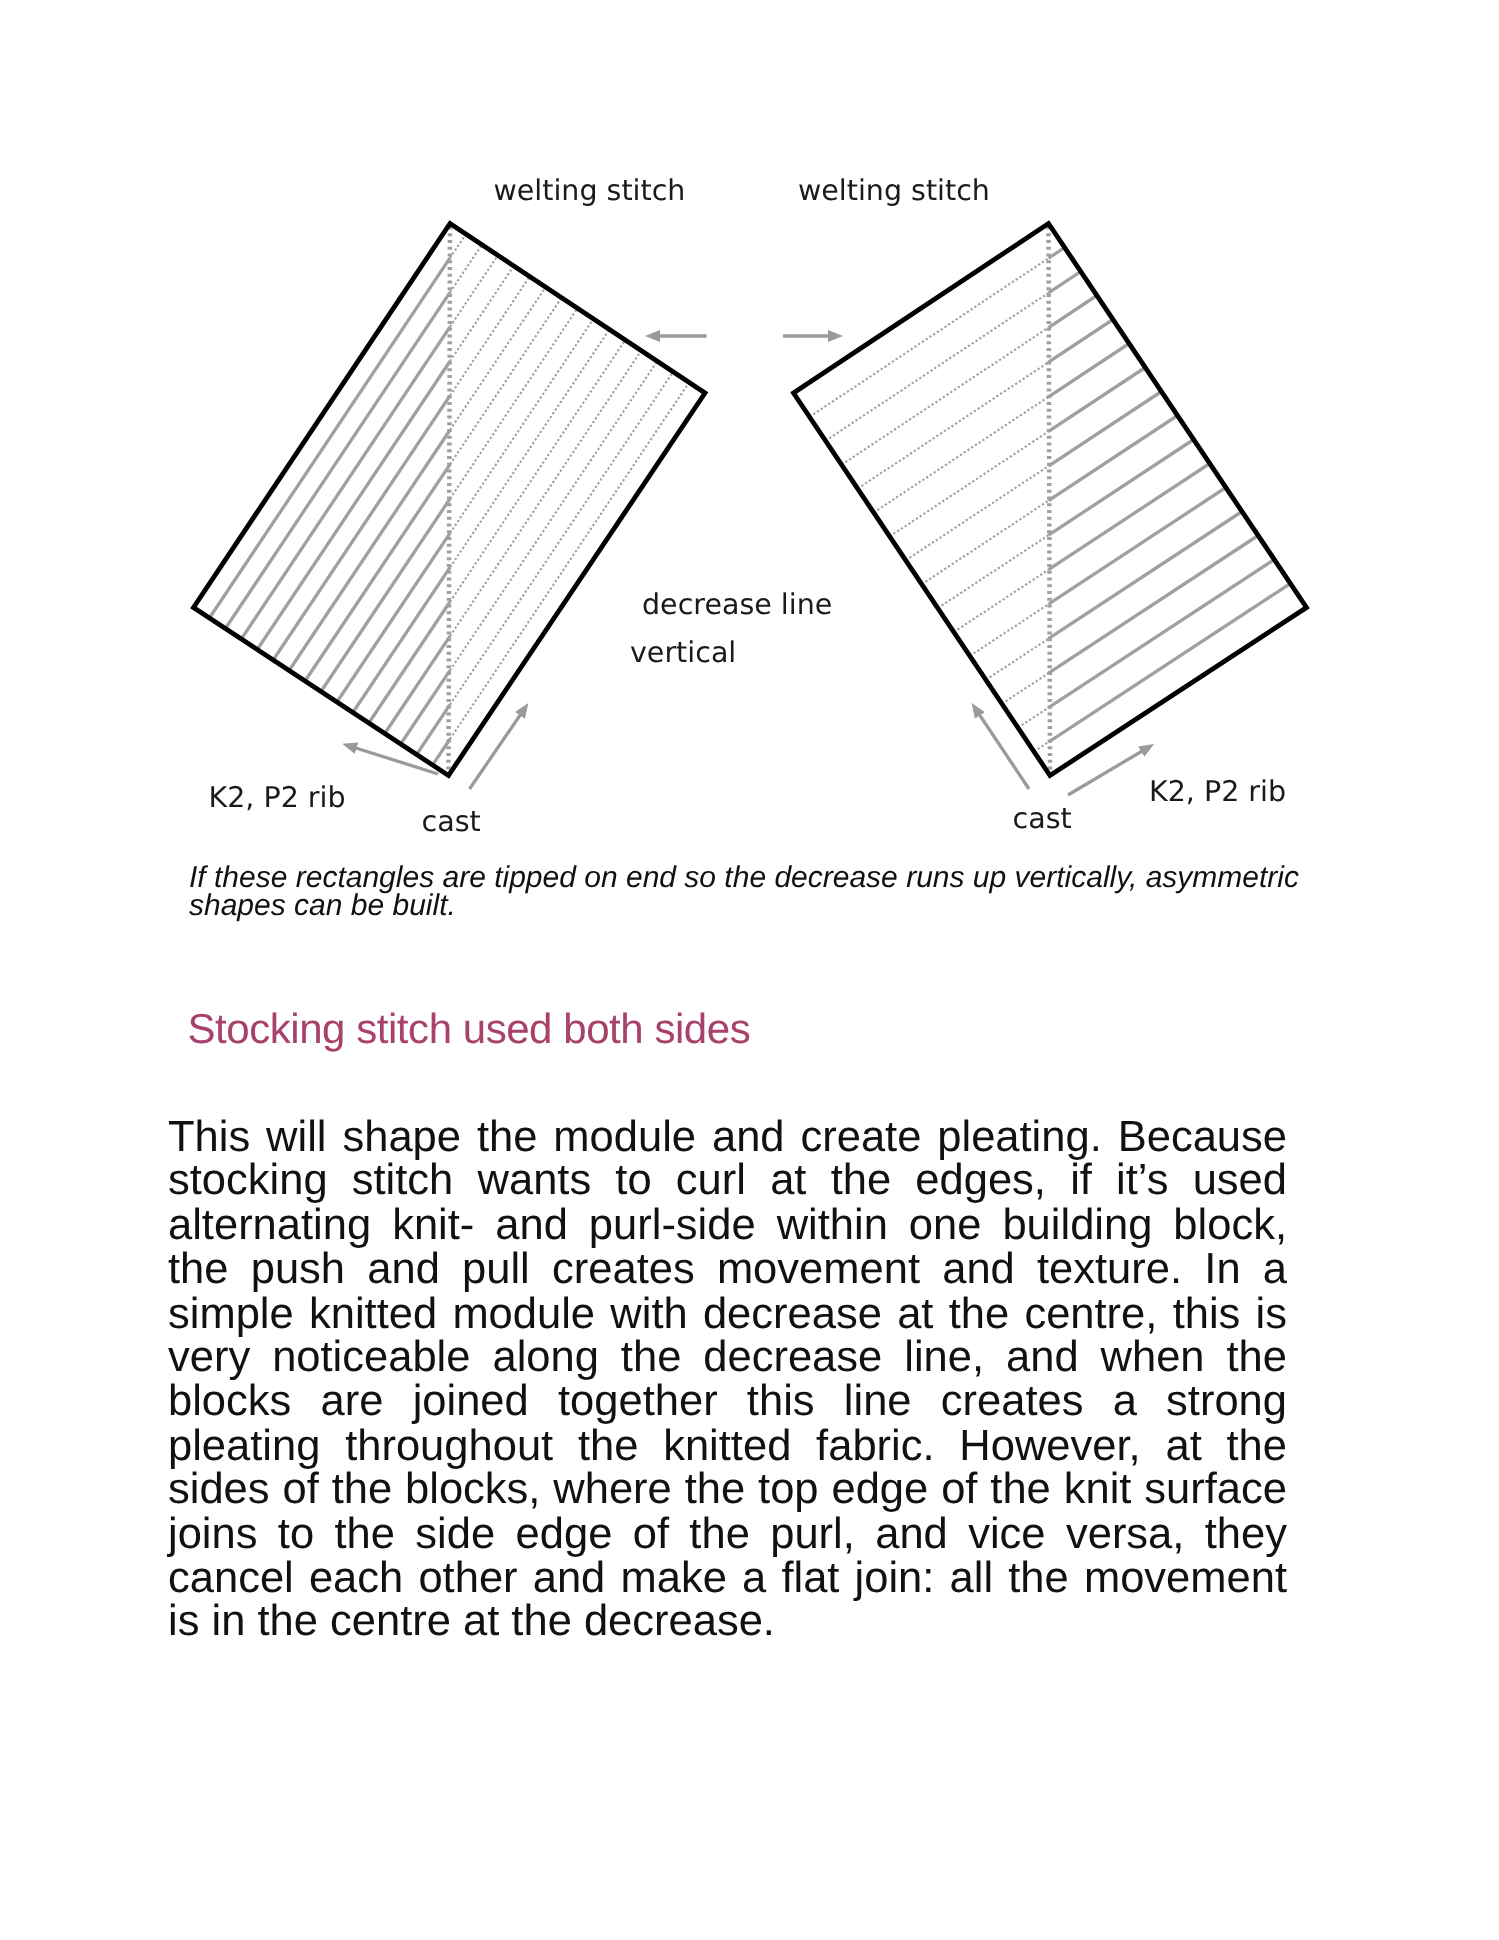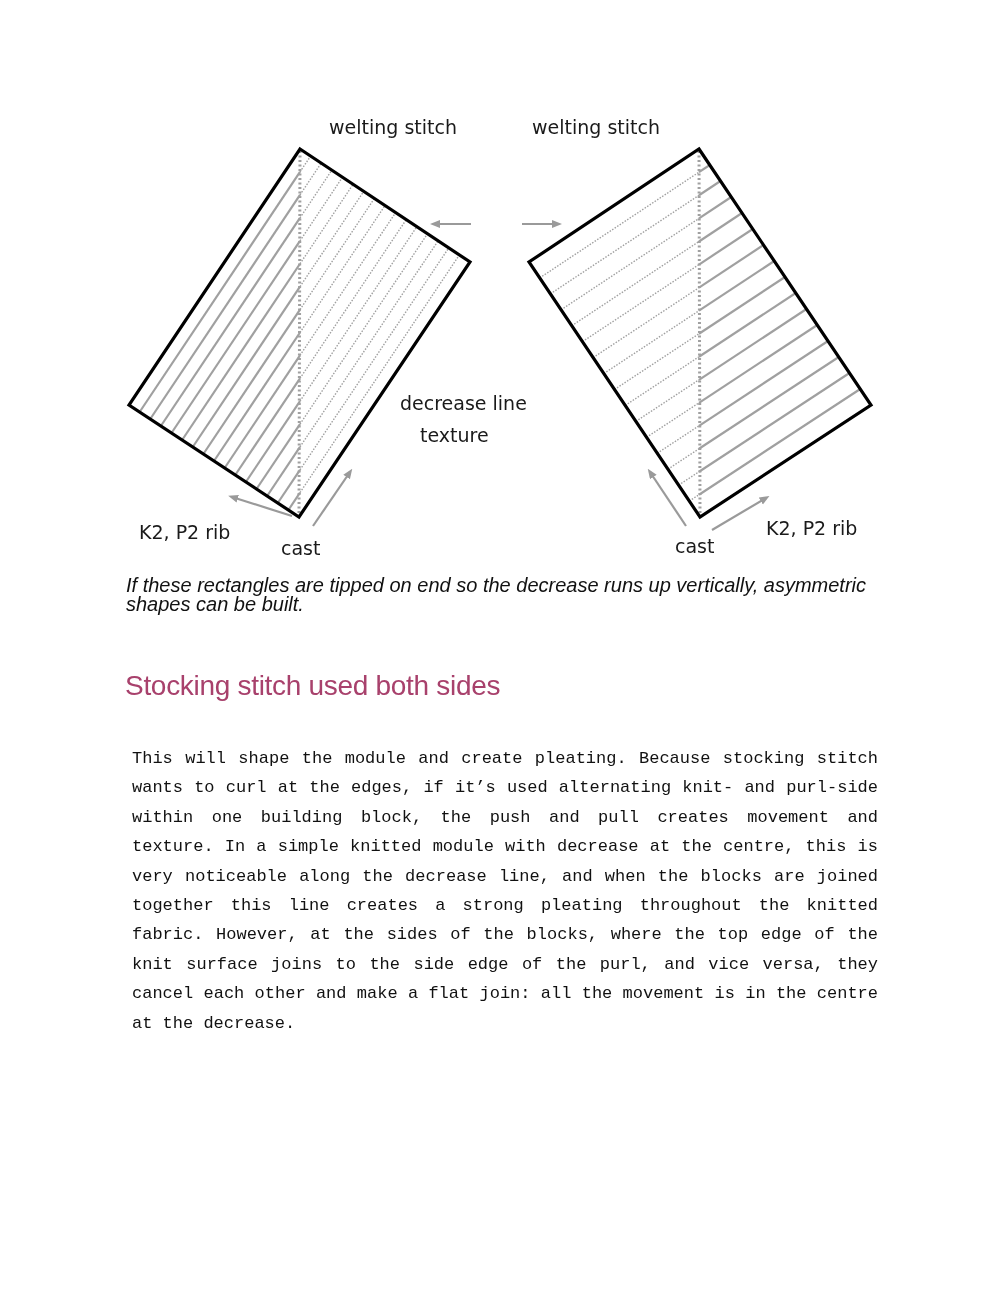--- a/index.html
+++ b/index.html
@@ -14,22 +14,22 @@
       position: absolute; left: 126px; top: 576px; width: 740px;
       font-family: "Liberation Sans", sans-serif; font-style: italic;
       font-size: 20px; line-height: 19px; color: #111;
     }
     .heading {
       position: absolute; left: 125px; top: 670px;
       font-family: "Liberation Sans", sans-serif; font-size: 28px;
       color: #a8416c; white-space: nowrap; letter-spacing: -0.3px;
     }
     .body-text {
-      position: absolute; left: 132px; top: 744px; width: 746px;
-      font-family: Liberation Mono, monospace; font-size: 17px;
+      position: absolute; left: 112px; top: 744px; width: 746px;
+      font-family: Liberation Sans, sans-serif; font-size: 29px;
       line-height: 29.4px; color: #111; text-align: justify;
     }
   </style>
 </head>
 <body>
 
 <div class="figure">
   <svg id="diagram" width="999" height="570">
     <defs>
       <marker id="arrowhead" markerWidth="10" markerHeight="10" refX="6" refY="4" orient="auto" markerUnits="userSpaceOnUse">
@@ -109,22 +109,22 @@
         <line x1="522" y1="224" x2="558" y2="224" stroke="#9a9a9a" stroke-width="2.2" marker-end="url(#arrowhead)"></line>
         <line x1="292" y1="516" x2="232" y2="497" stroke="#9a9a9a" stroke-width="2.2" marker-end="url(#arrowhead)"></line>
         <line x1="313" y1="526" x2="350" y2="472" stroke="#9a9a9a" stroke-width="2.2" marker-end="url(#arrowhead)"></line>
         <line x1="686" y1="526" x2="650" y2="472" stroke="#9a9a9a" stroke-width="2.2" marker-end="url(#arrowhead)"></line>
         <line x1="712" y1="530" x2="766" y2="498" stroke="#9a9a9a" stroke-width="2.2" marker-end="url(#arrowhead)"></line>
       </g>
   </svg>
 
   <div class="lbl" style="left:329px; top:116px;">welting stitch</div>
   <div class="lbl" style="left:532px; top:116px;">welting stitch</div>
-  <div class="lbl" style="left:400px; top:392px;">decrease line</div>
-  <div class="lbl" style="left:420px; top:424px;">texture</div>
+  <div class="lbl" style="left:428px; top:392px;">decrease line</div>
+  <div class="lbl" style="left:420px; top:424px;">vertical</div>
   <div class="lbl" style="left:139px; top:521px;">K2, P2 rib</div>
   <div class="lbl" style="left:281px; top:537px;">cast</div>
   <div class="lbl" style="left:675px; top:535px;">cast</div>
   <div class="lbl" style="left:766px; top:517px;">K2, P2 rib</div>
 </div>
 
 <div class="caption">If these rectangles are tipped on end so the decrease runs up vertically, asymmetric shapes can be built.</div>
 
 <div class="heading">Stocking stitch used both sides</div>
 

